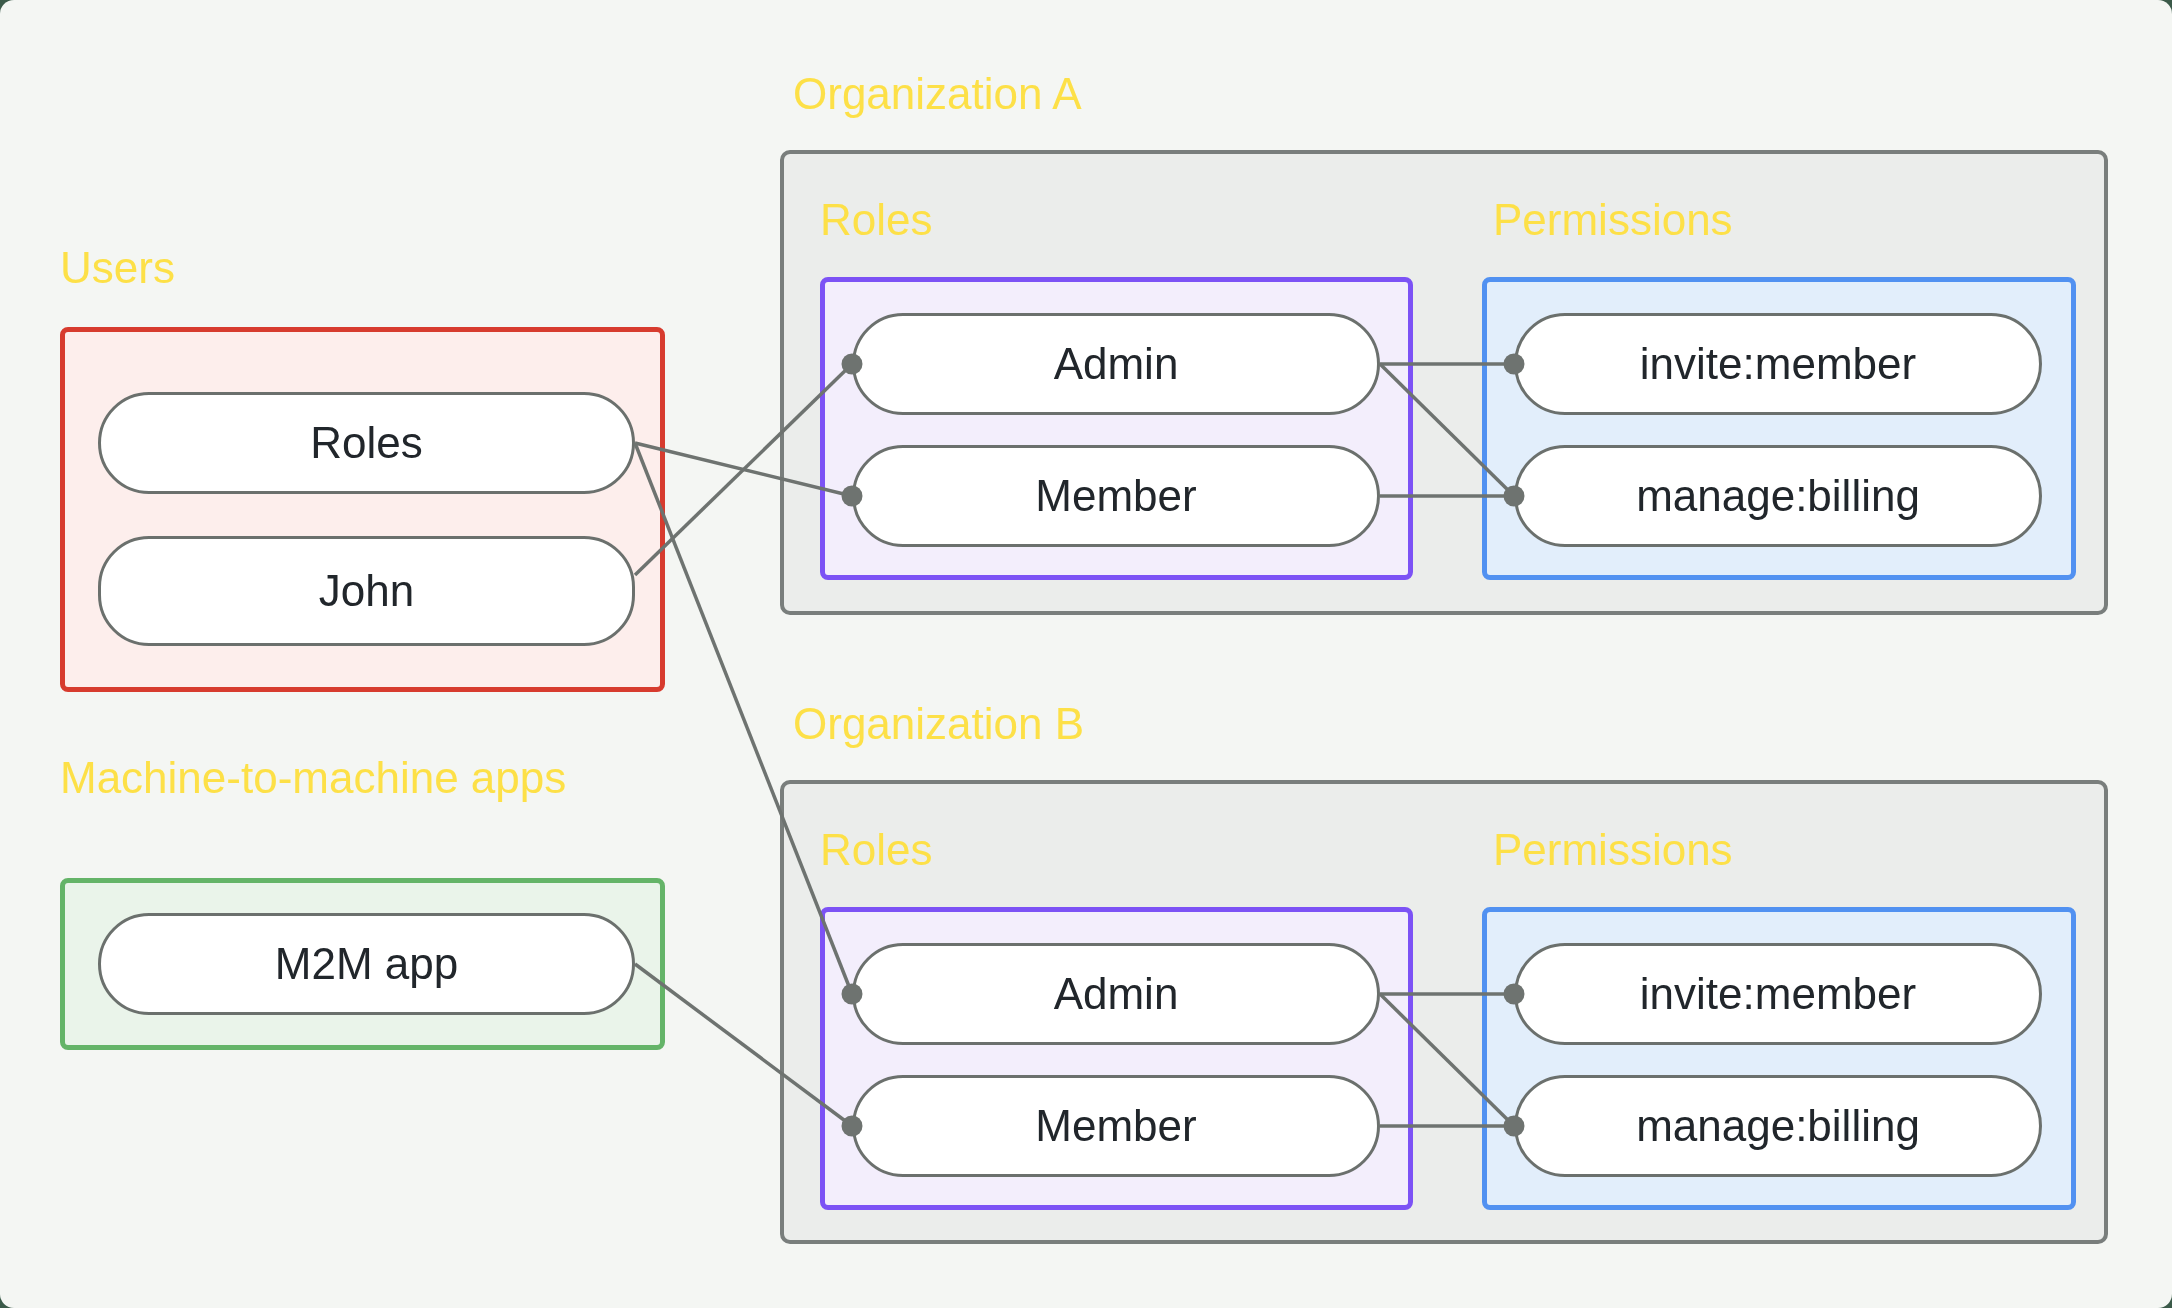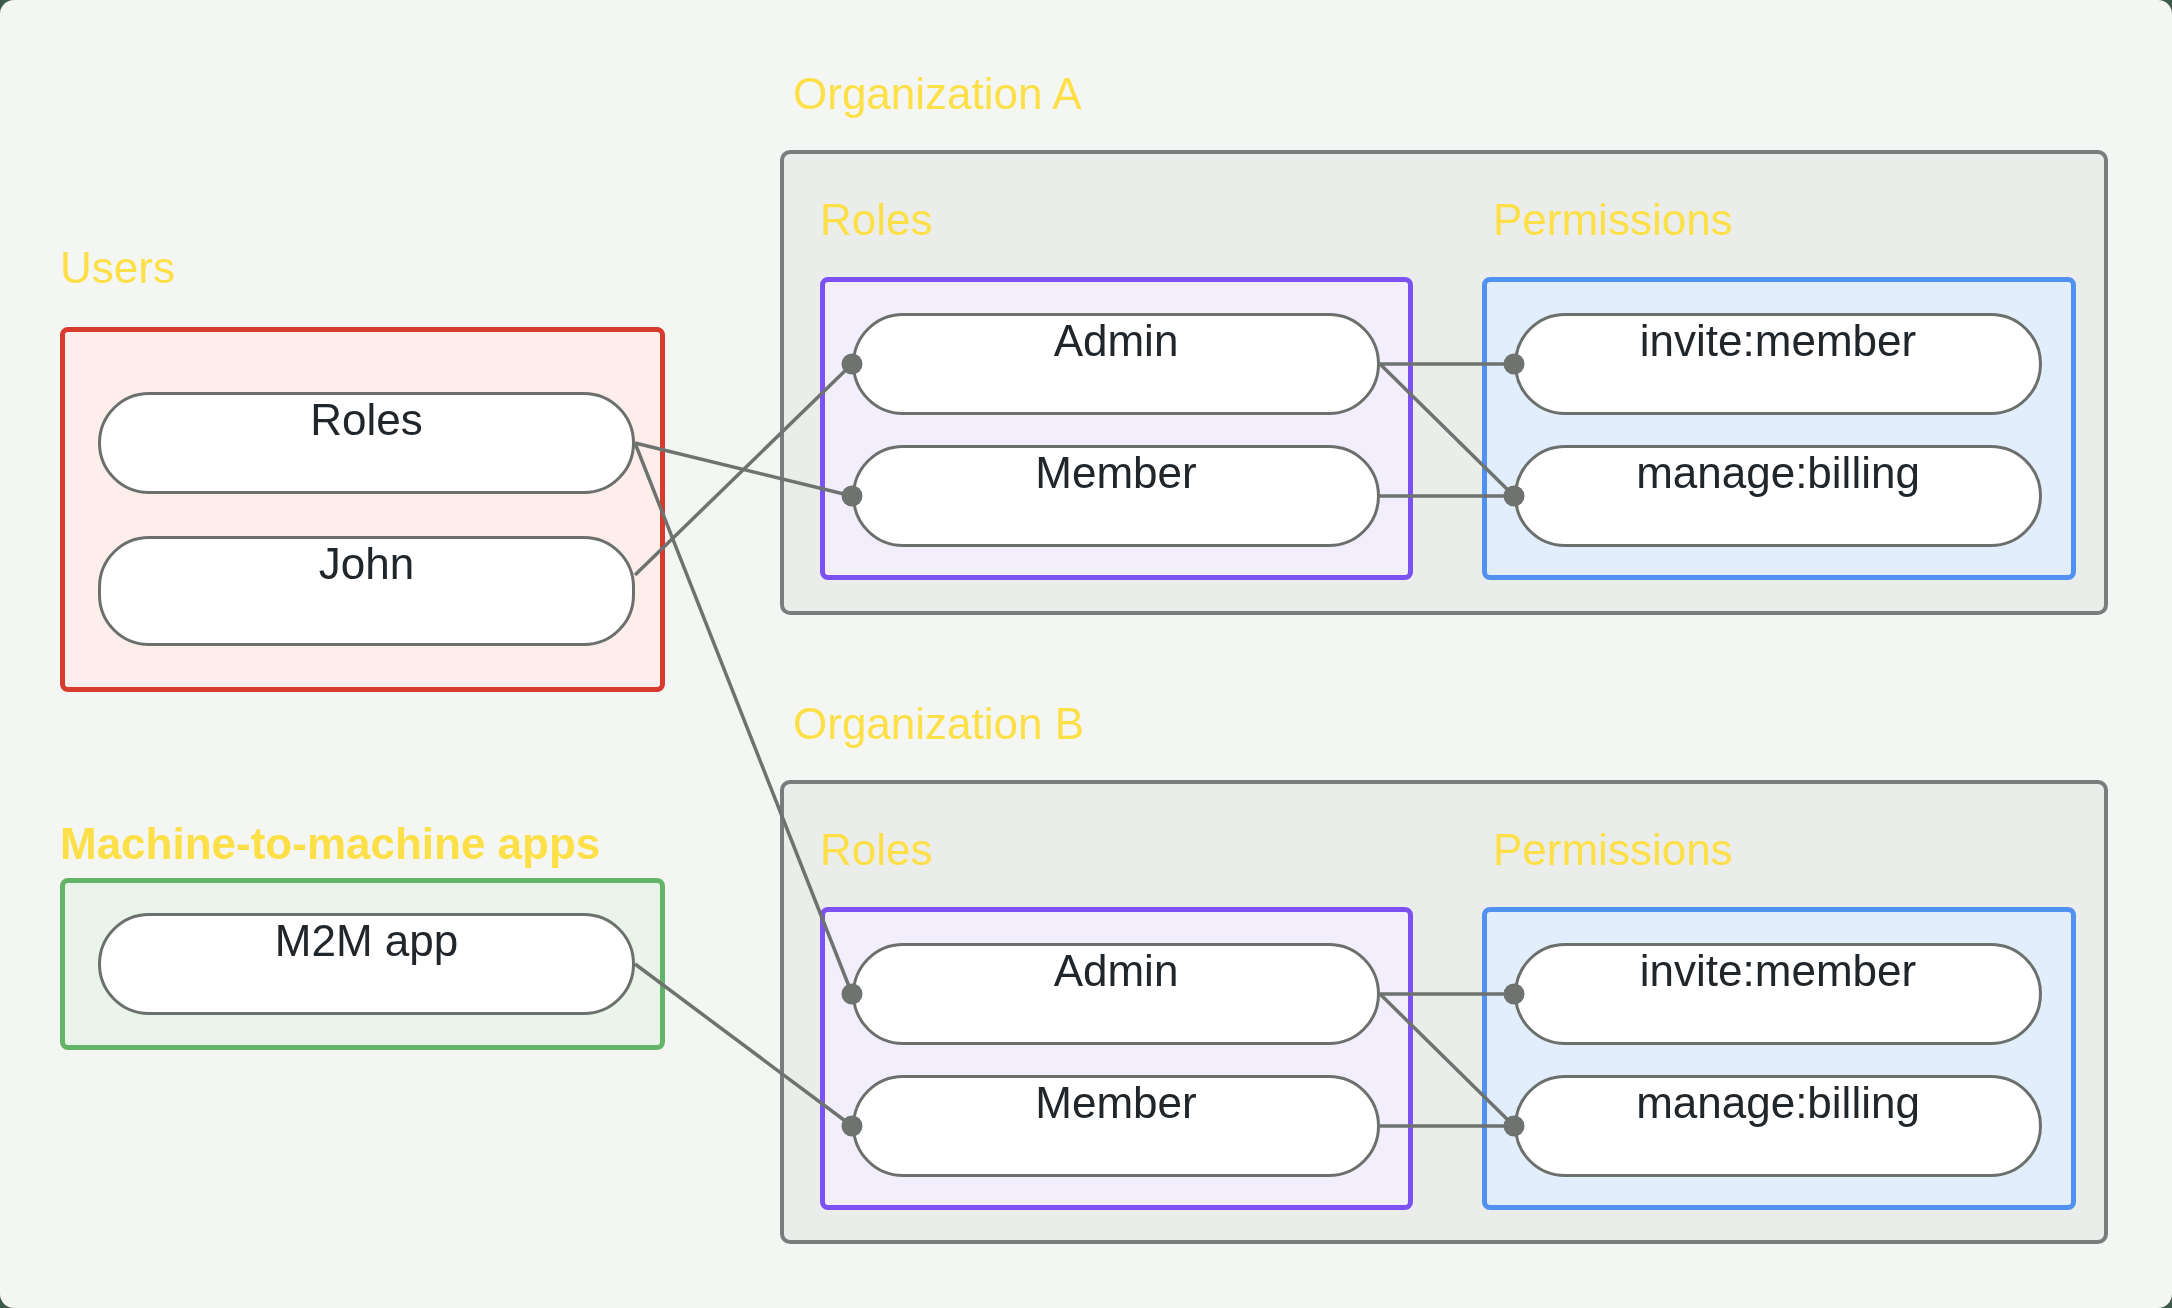--- a/index.html
+++ b/index.html
@@ -27,21 +27,21 @@
   }
   .group-box{border-radius:8px;border-style:solid;border-width:5px;}
   .box-users{background:#fdeeec;border-color:#d73b2e;}
   .box-m2m{background:#eaf4ea;border-color:#64b468;}
   .box-roles{background:#f3eefc;border-color:#7c52f5;}
   .box-perms{background:#e2eefb;border-color:#5191f1;}
   .pill{
     background:#ffffff;
     border:3px solid #6b706d;
     border-radius:51px;
-    display:flex;align-items:flex-start;justify-content:center;
+    display:flex;align-items:center;justify-content:center;
     font-size:44px;color:#21262b;white-space:nowrap;
   }
   svg.overlay{position:absolute;left:0;top:0;pointer-events:none;}
   svg.overlay line{stroke:#6e7370;stroke-width:3.5;}
   svg.overlay circle{fill:#6e7370;}
 </style>
 </head>
 <body>
 
 <div class="canvas">
@@ -49,21 +49,21 @@
 
   <div class="abs section-label" style="left:60px;top:242px;">Users</div>
   <div class="abs group-box box-users" style="left:60px;top:327px;width:605px;height:365px;"></div>
   <div class="abs pill" style="left:98px;top:392px;width:537px;height:102px;">
     <span>Roles</span>
   </div>
   <div class="abs pill" style="left:98px;top:536px;width:537px;height:110px;">
     <span>John</span>
   </div>
 
-  <div class="abs section-label" style="left:60px;top:818px;font-weight:bold;">Machine-to-machine apps</div>
+  <div class="abs section-label" style="left:60px;top:752px;">Machine-to-machine apps</div>
   <div class="abs group-box box-m2m" style="left:60px;top:878px;width:605px;height:172px;"></div>
   <div class="abs pill" style="left:98px;top:913px;width:537px;height:102px;">
     <span>M2M app</span>
   </div>
 
   <div class="abs section-label" style="left:793px;top:68px;">Organization A</div>
   <div class="abs org-container" style="left:780px;top:150px;width:1328px;height:465px;"></div>
   <div class="abs section-label" style="left:820px;top:194px;">Roles</div>
   <div class="abs section-label" style="left:1493px;top:194px;">Permissions</div>
 

